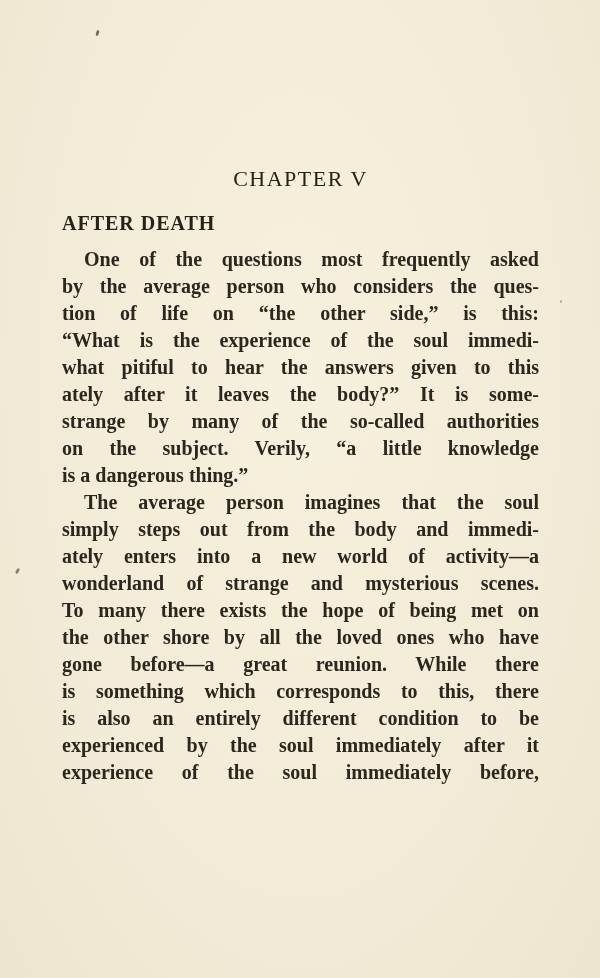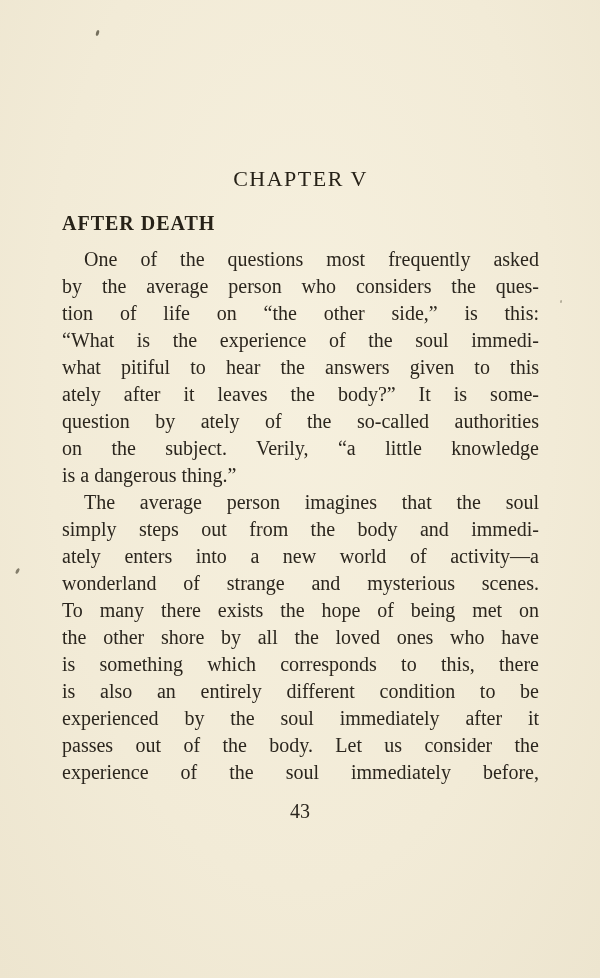--- a/index.html
+++ b/index.html
@@ -34,20 +34,21 @@
   .section-heading {
     text-align: left;
     font-size: 20px;
     font-weight: bold;
     letter-spacing: 1px;
     color: #272218;
     margin: 0 0 11px 0;
   }
   .paragraph {
     margin: 0;
+    font-weight: bold;
   }
   .line {
     font-size: 20px;
     line-height: 27px;
     text-align: justify;
     text-align-last: justify;
     white-space: normal;
   }
   .line.first {
     text-indent: 22px;
@@ -86,34 +87,33 @@
     <div class="chapter-heading">CHAPTER V</div>
     <div class="section-heading">AFTER DEATH</div>
     <div>
         <div class="paragraph no-justify-last">
           <div class="line first">One of the questions most frequently asked</div>
           <div class="line">by the average person who considers the ques-</div>
           <div class="line">tion of life on “the other side,” is this:</div>
           <div class="line">“What is the experience of the soul immedi-</div>
           <div class="line">what pitiful to hear the answers given to this</div>
           <div class="line">ately after it leaves the body?”  It is some-</div>
-          <div class="line">question by ately of the so-called authorities</div>
+          <div class="line">strange by many of the so-called authorities</div>
           <div class="line">on the subject.  Verily, “a little knowledge</div>
           <div class="line last">is a dangerous thing.”</div>
         </div>
         <div class="paragraph">
           <div class="line first">The average person imagines that the soul</div>
           <div class="line">simply steps out from the body and immedi-</div>
           <div class="line">ately enters into a new world of activity—a</div>
           <div class="line">wonderland of strange and mysterious scenes.</div>
           <div class="line">To many there exists the hope of being met on</div>
           <div class="line">the other shore by all the loved ones who have</div>
+          <div class="line">gone before—a great reunion.  While there</div>
           <div class="line">is something which corresponds to this, there</div>
           <div class="line">is also an entirely different condition to be</div>
           <div class="line">experienced by the soul immediately after it</div>
-          <div class="line">passes out of the body.  Let us consider the</div>
           <div class="line last">experience of the soul immediately before,</div>
         </div>
       </div>
   </div>
 
-  <div class="page-number">43</div>
 </div>
 
 </body></html>

